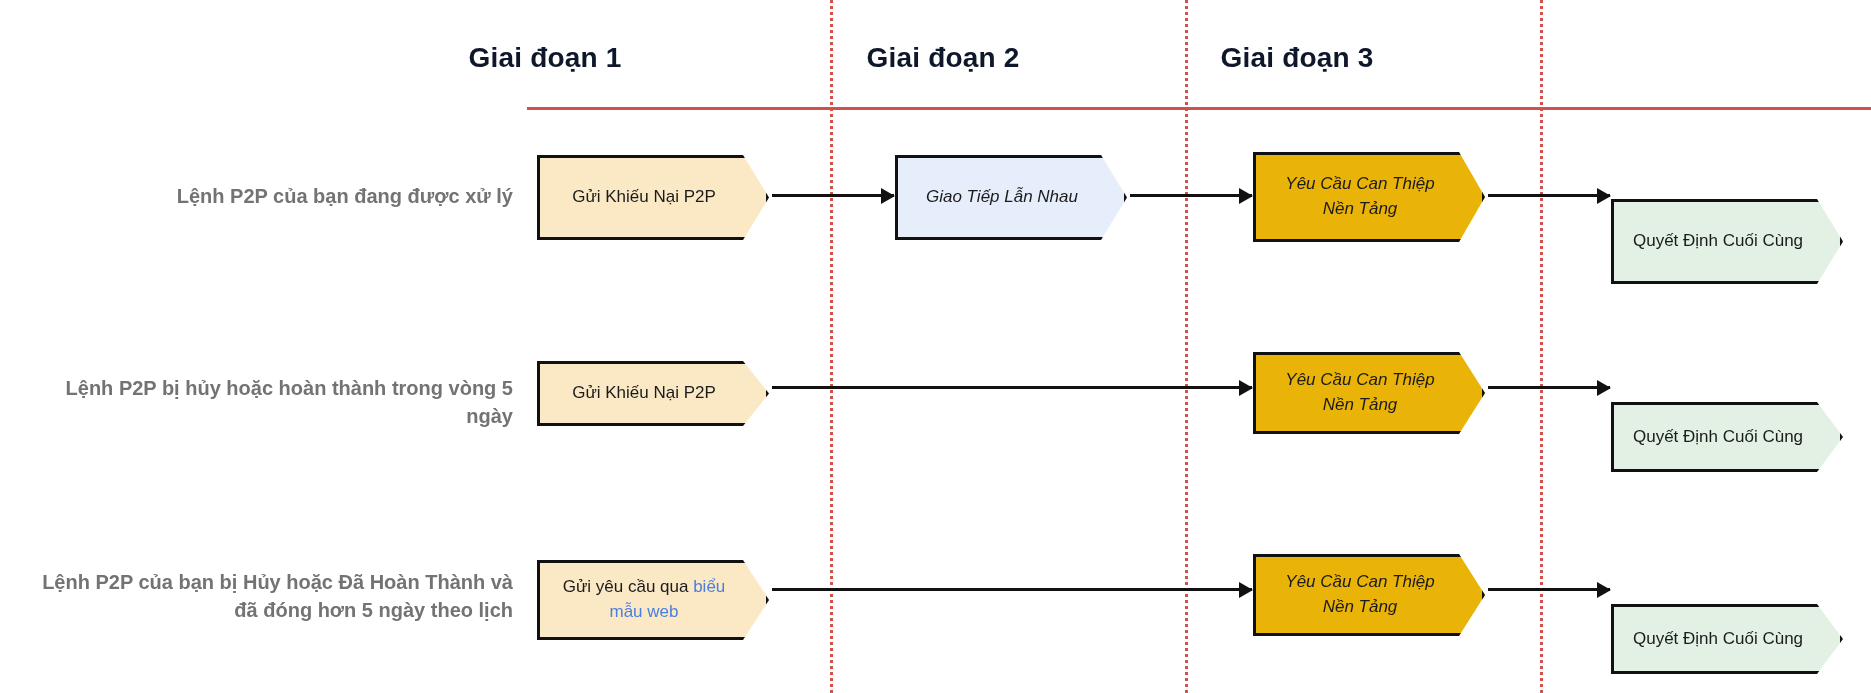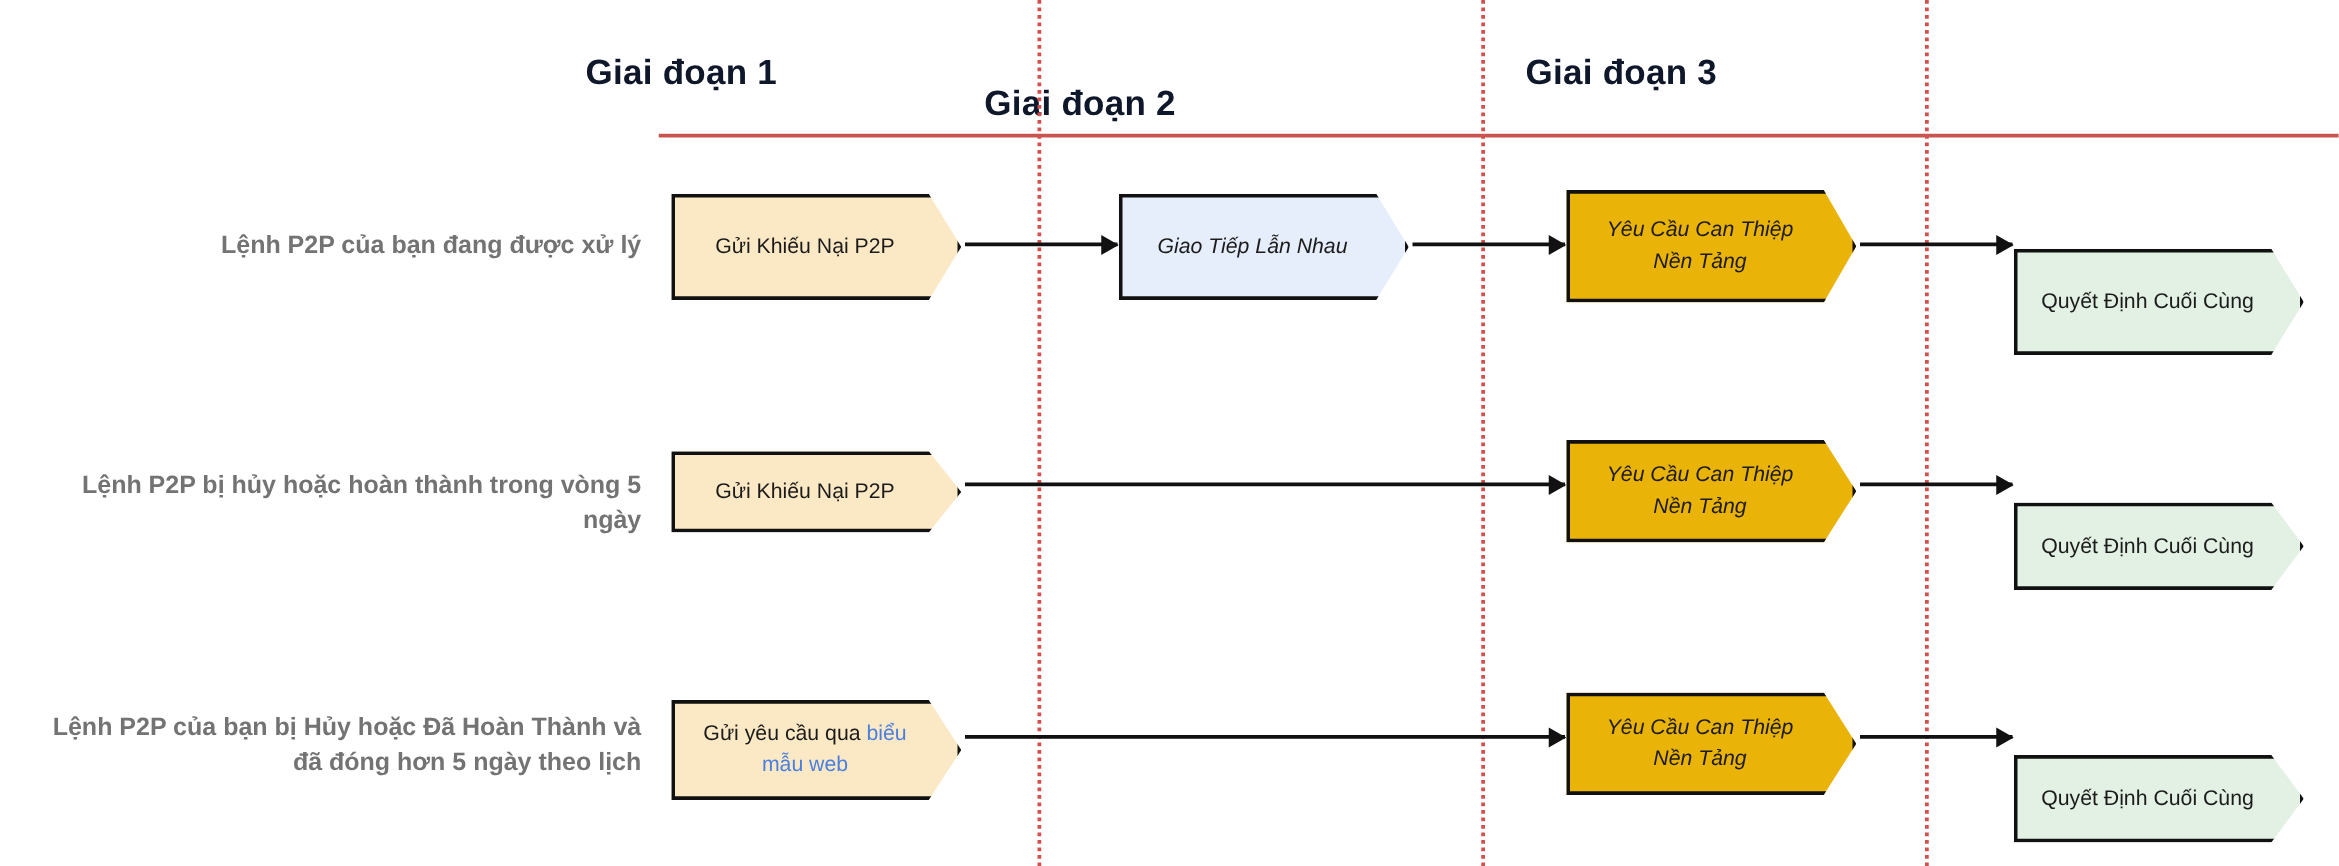--- a/index.html
+++ b/index.html
@@ -110,21 +110,21 @@
     border-bottom: 8px solid transparent;
     transform: translateY(-50%);
   }
 </style>
 </head>
 <body>
 
 <div id="canvas">
 
   <div class="stage-header" style="left:432px; width:226px;">Giai đoạn 1</div>
-  <div class="stage-header" style="left:751px; width:226px;margin-top:25px;">Giai đoạn 2</div>
+  <div class="stage-header" style="left:830px; width:226px;">Giai đoạn 2</div>
   <div class="stage-header" style="left:1184px; width:226px;">Giai đoạn 3</div>
 
   <div class="header-rule"></div>
 
   <div class="lane-divider" style="left:830px;"></div>
   <div class="lane-divider" style="left:1185px;"></div>
   <div class="lane-divider" style="left:1540px;"></div>
 
   <div class="row-label" style="top:182px;">Lệnh P2P của bạn đang được xử lý</div>
 

